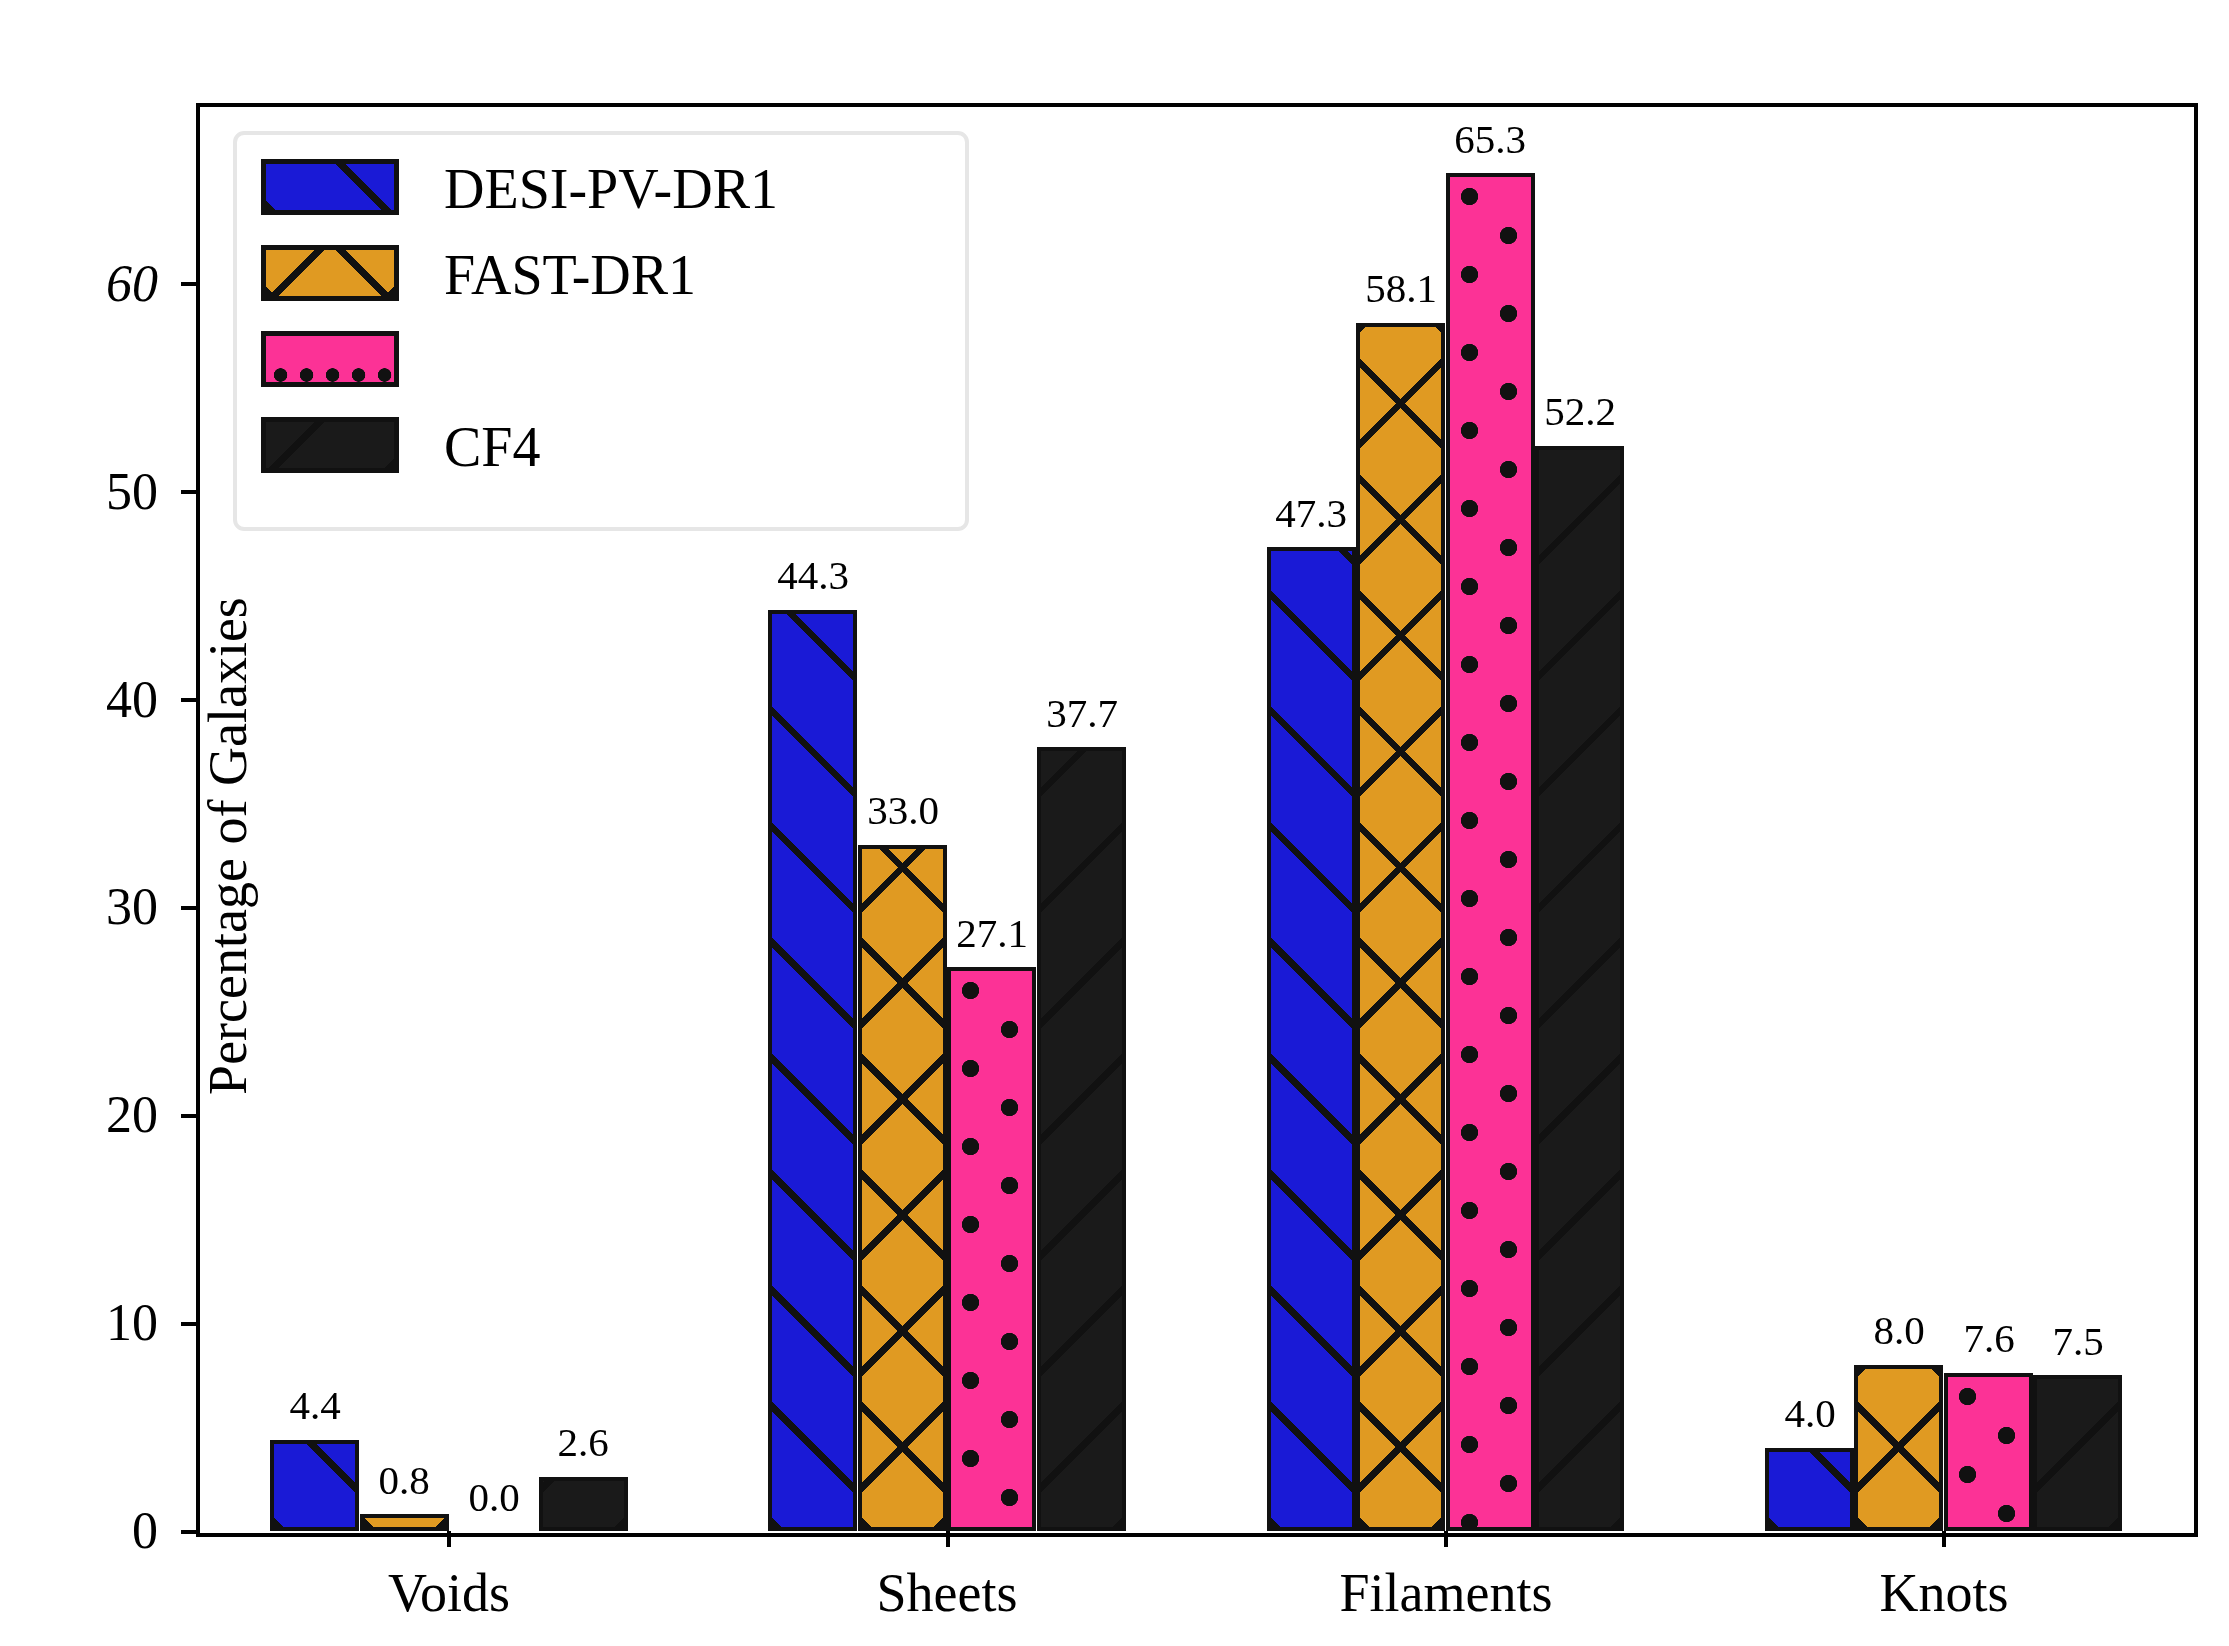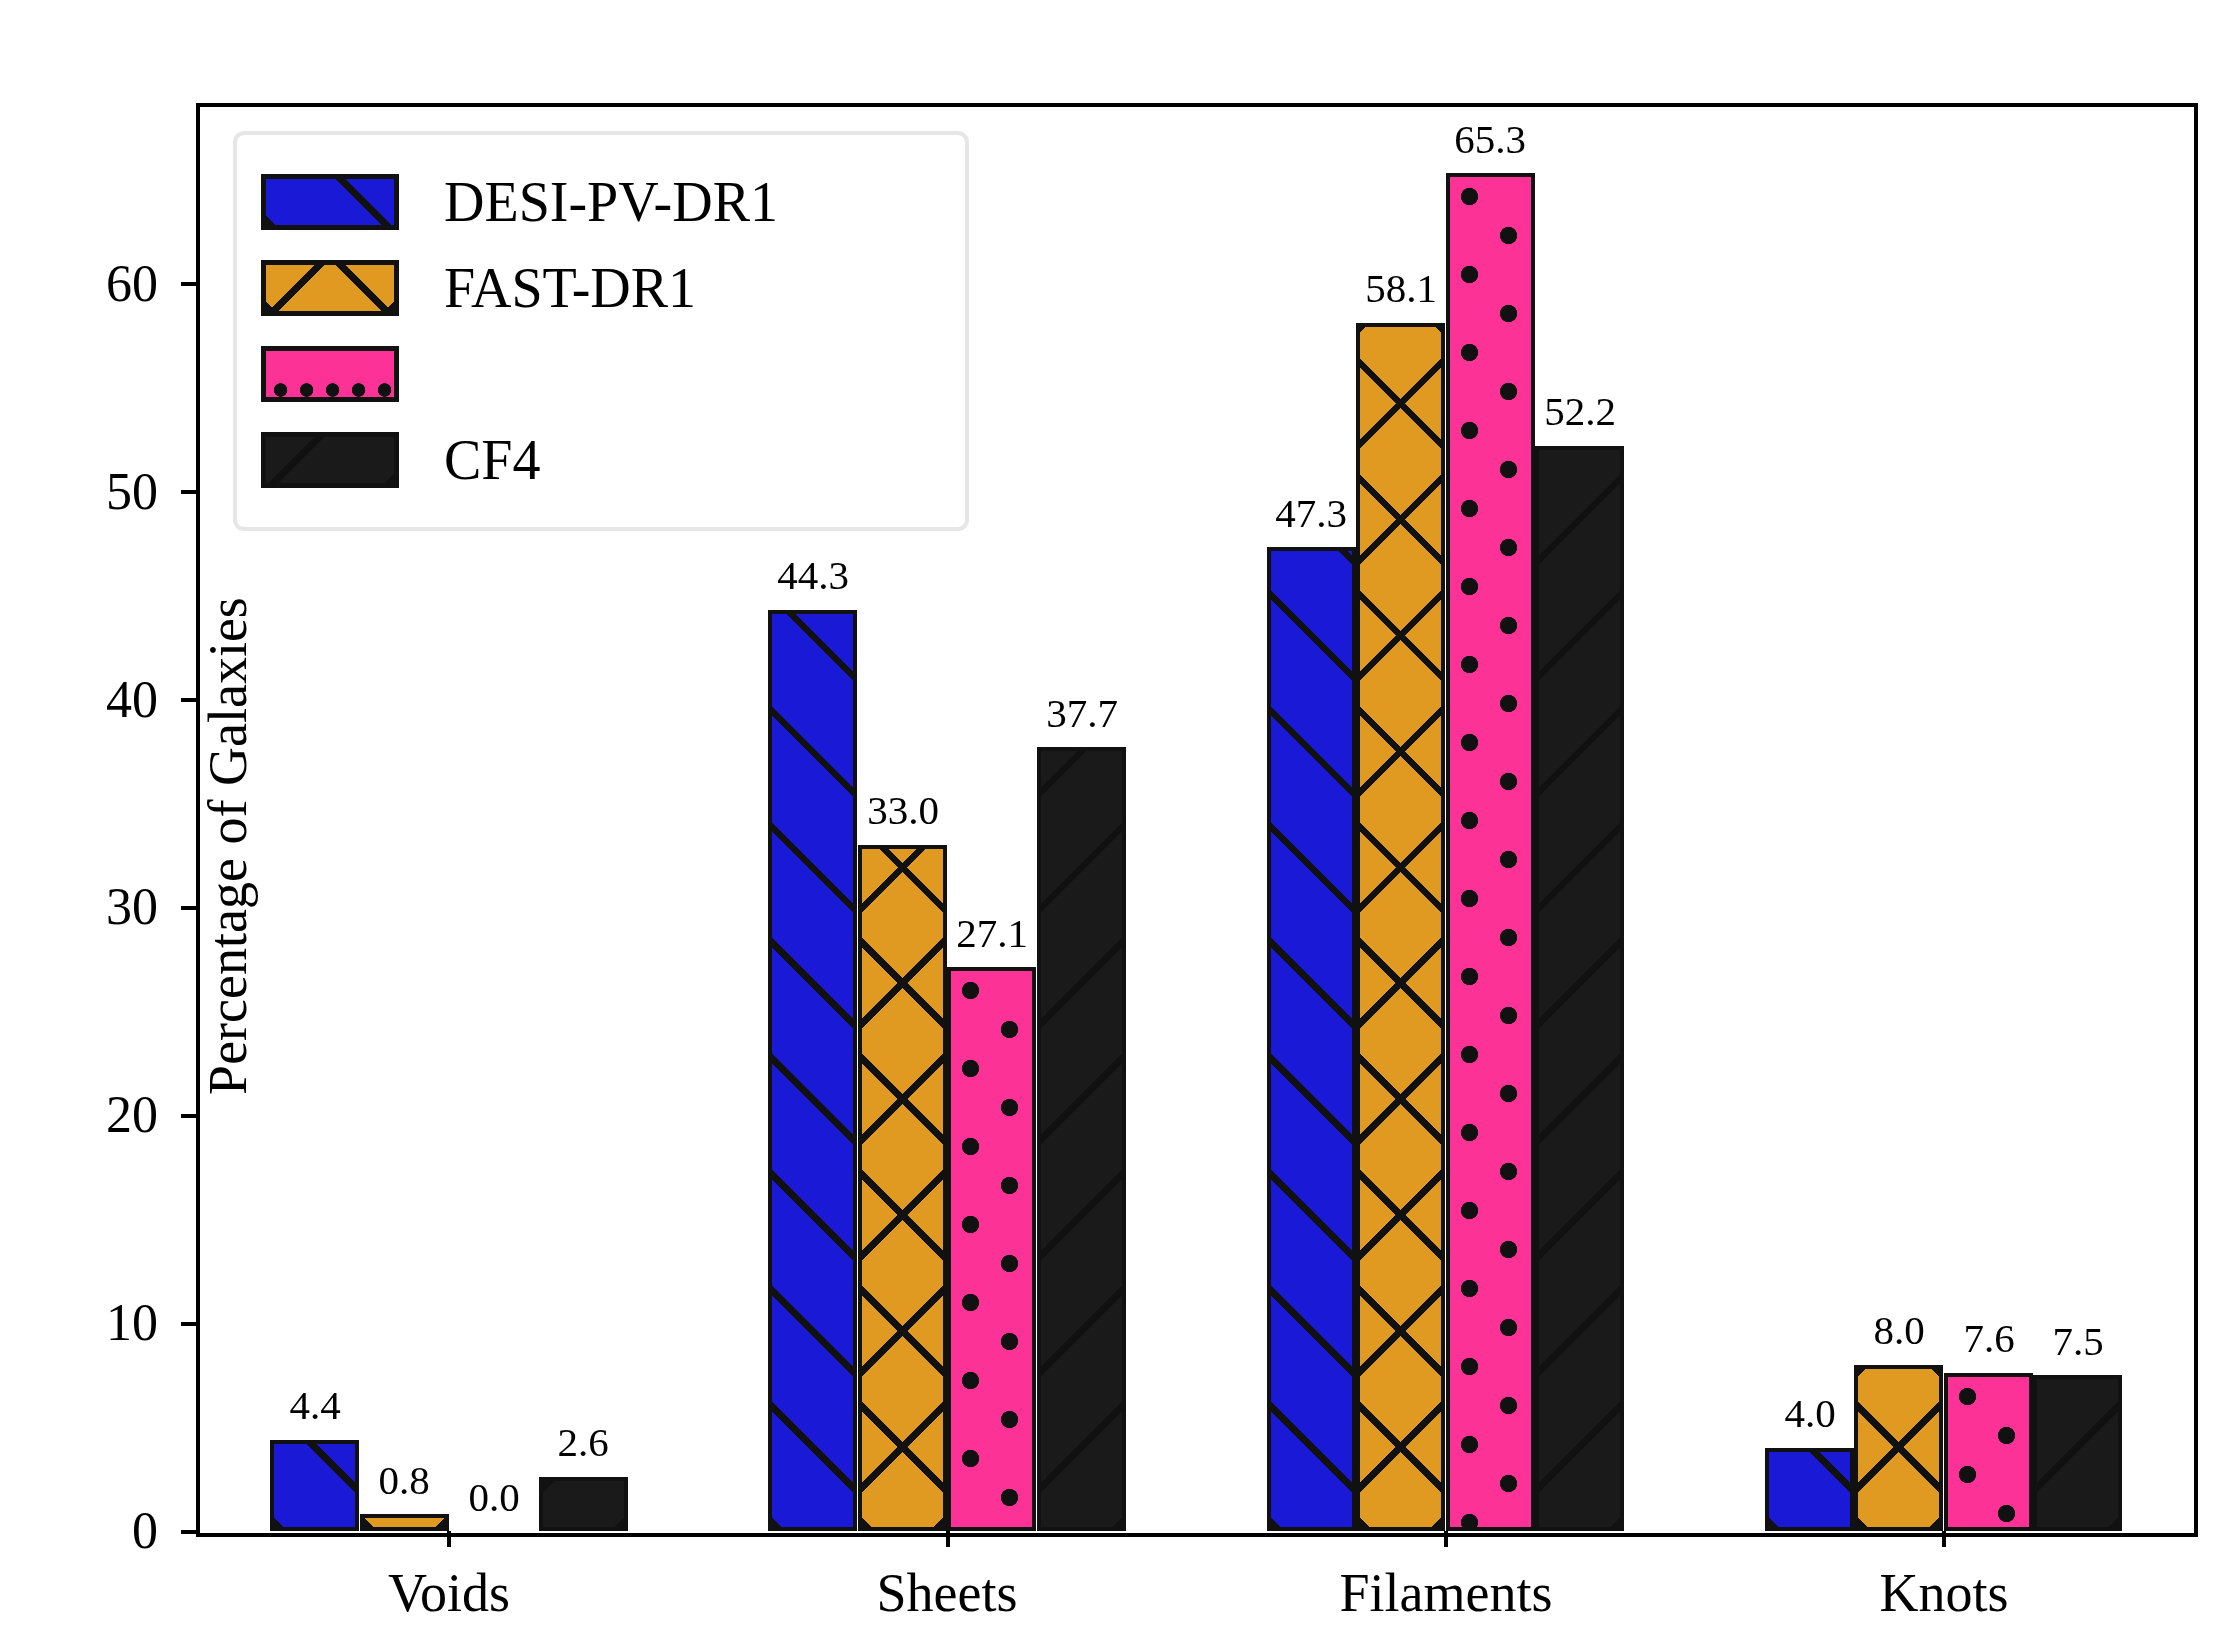--- a/index.html
+++ b/index.html
@@ -150,21 +150,20 @@
     top: 131px;
     width: 736px;
     padding: 24px 28px 24px 24px;
     box-sizing: border-box;
     border: 4.7px solid #e6e6e6;
     border-radius: 11.2px;
     background: #ffffff;
   }
   .legend-row {
     display: flex;
-    align-items: center;
     height: 86px;
   }
   .legend-swatch {
     width: 138px;
     height: 56px;
     box-sizing: border-box;
     border: 5.6px solid #111111;
     flex: 0 0 auto;
   }
   .legend-label {
@@ -203,21 +202,21 @@
         <div class="ytick-label" style="left: -200px; top: 1190px; font-family: Liberation Serif, serif;">10</div>
         <div class="ytick-mark" style="left: -18.6px; top: 1215px;"></div>
         <div class="ytick-label" style="left: -200px; top: 982px;">20</div>
         <div class="ytick-mark" style="left: -18.6px; top: 1007px;"></div>
         <div class="ytick-label" style="left: -200px; top: 774px;">30</div>
         <div class="ytick-mark" style="left: -18.6px; top: 799px;"></div>
         <div class="ytick-label" style="left: -200px; top: 567px;">40</div>
         <div class="ytick-mark" style="left: -18.6px; top: 591px;"></div>
         <div class="ytick-label" style="left: -200px; top: 359px;">50</div>
         <div class="ytick-mark" style="left: -18.6px; top: 383px;"></div>
-        <div class="ytick-label" style="left: -200px; top: 151px;">60</div>
+        <div class="ytick-label" style="left: -200px; top: 151px; font-style: italic;">60</div>
         <div class="ytick-mark" style="left: -18.6px; top: 175px;"></div>
       </div>
     <div id="x-ticks">
         <div class="xtick-mark" style="left: 247px; top: 1424px;"></div>
         <div class="xtick-label" style="left: 249px; top: 1458px;">Voids</div>
         <div class="xtick-mark" style="left: 746px; top: 1424px;"></div>
         <div class="xtick-label" style="left: 747px; top: 1458px;">Sheets</div>
         <div class="xtick-mark" style="left: 1244px; top: 1424px;"></div>
         <div class="xtick-label" style="left: 1246px; top: 1458px;">Filaments</div>
         <div class="xtick-mark" style="left: 1742px; top: 1424px;"></div>

